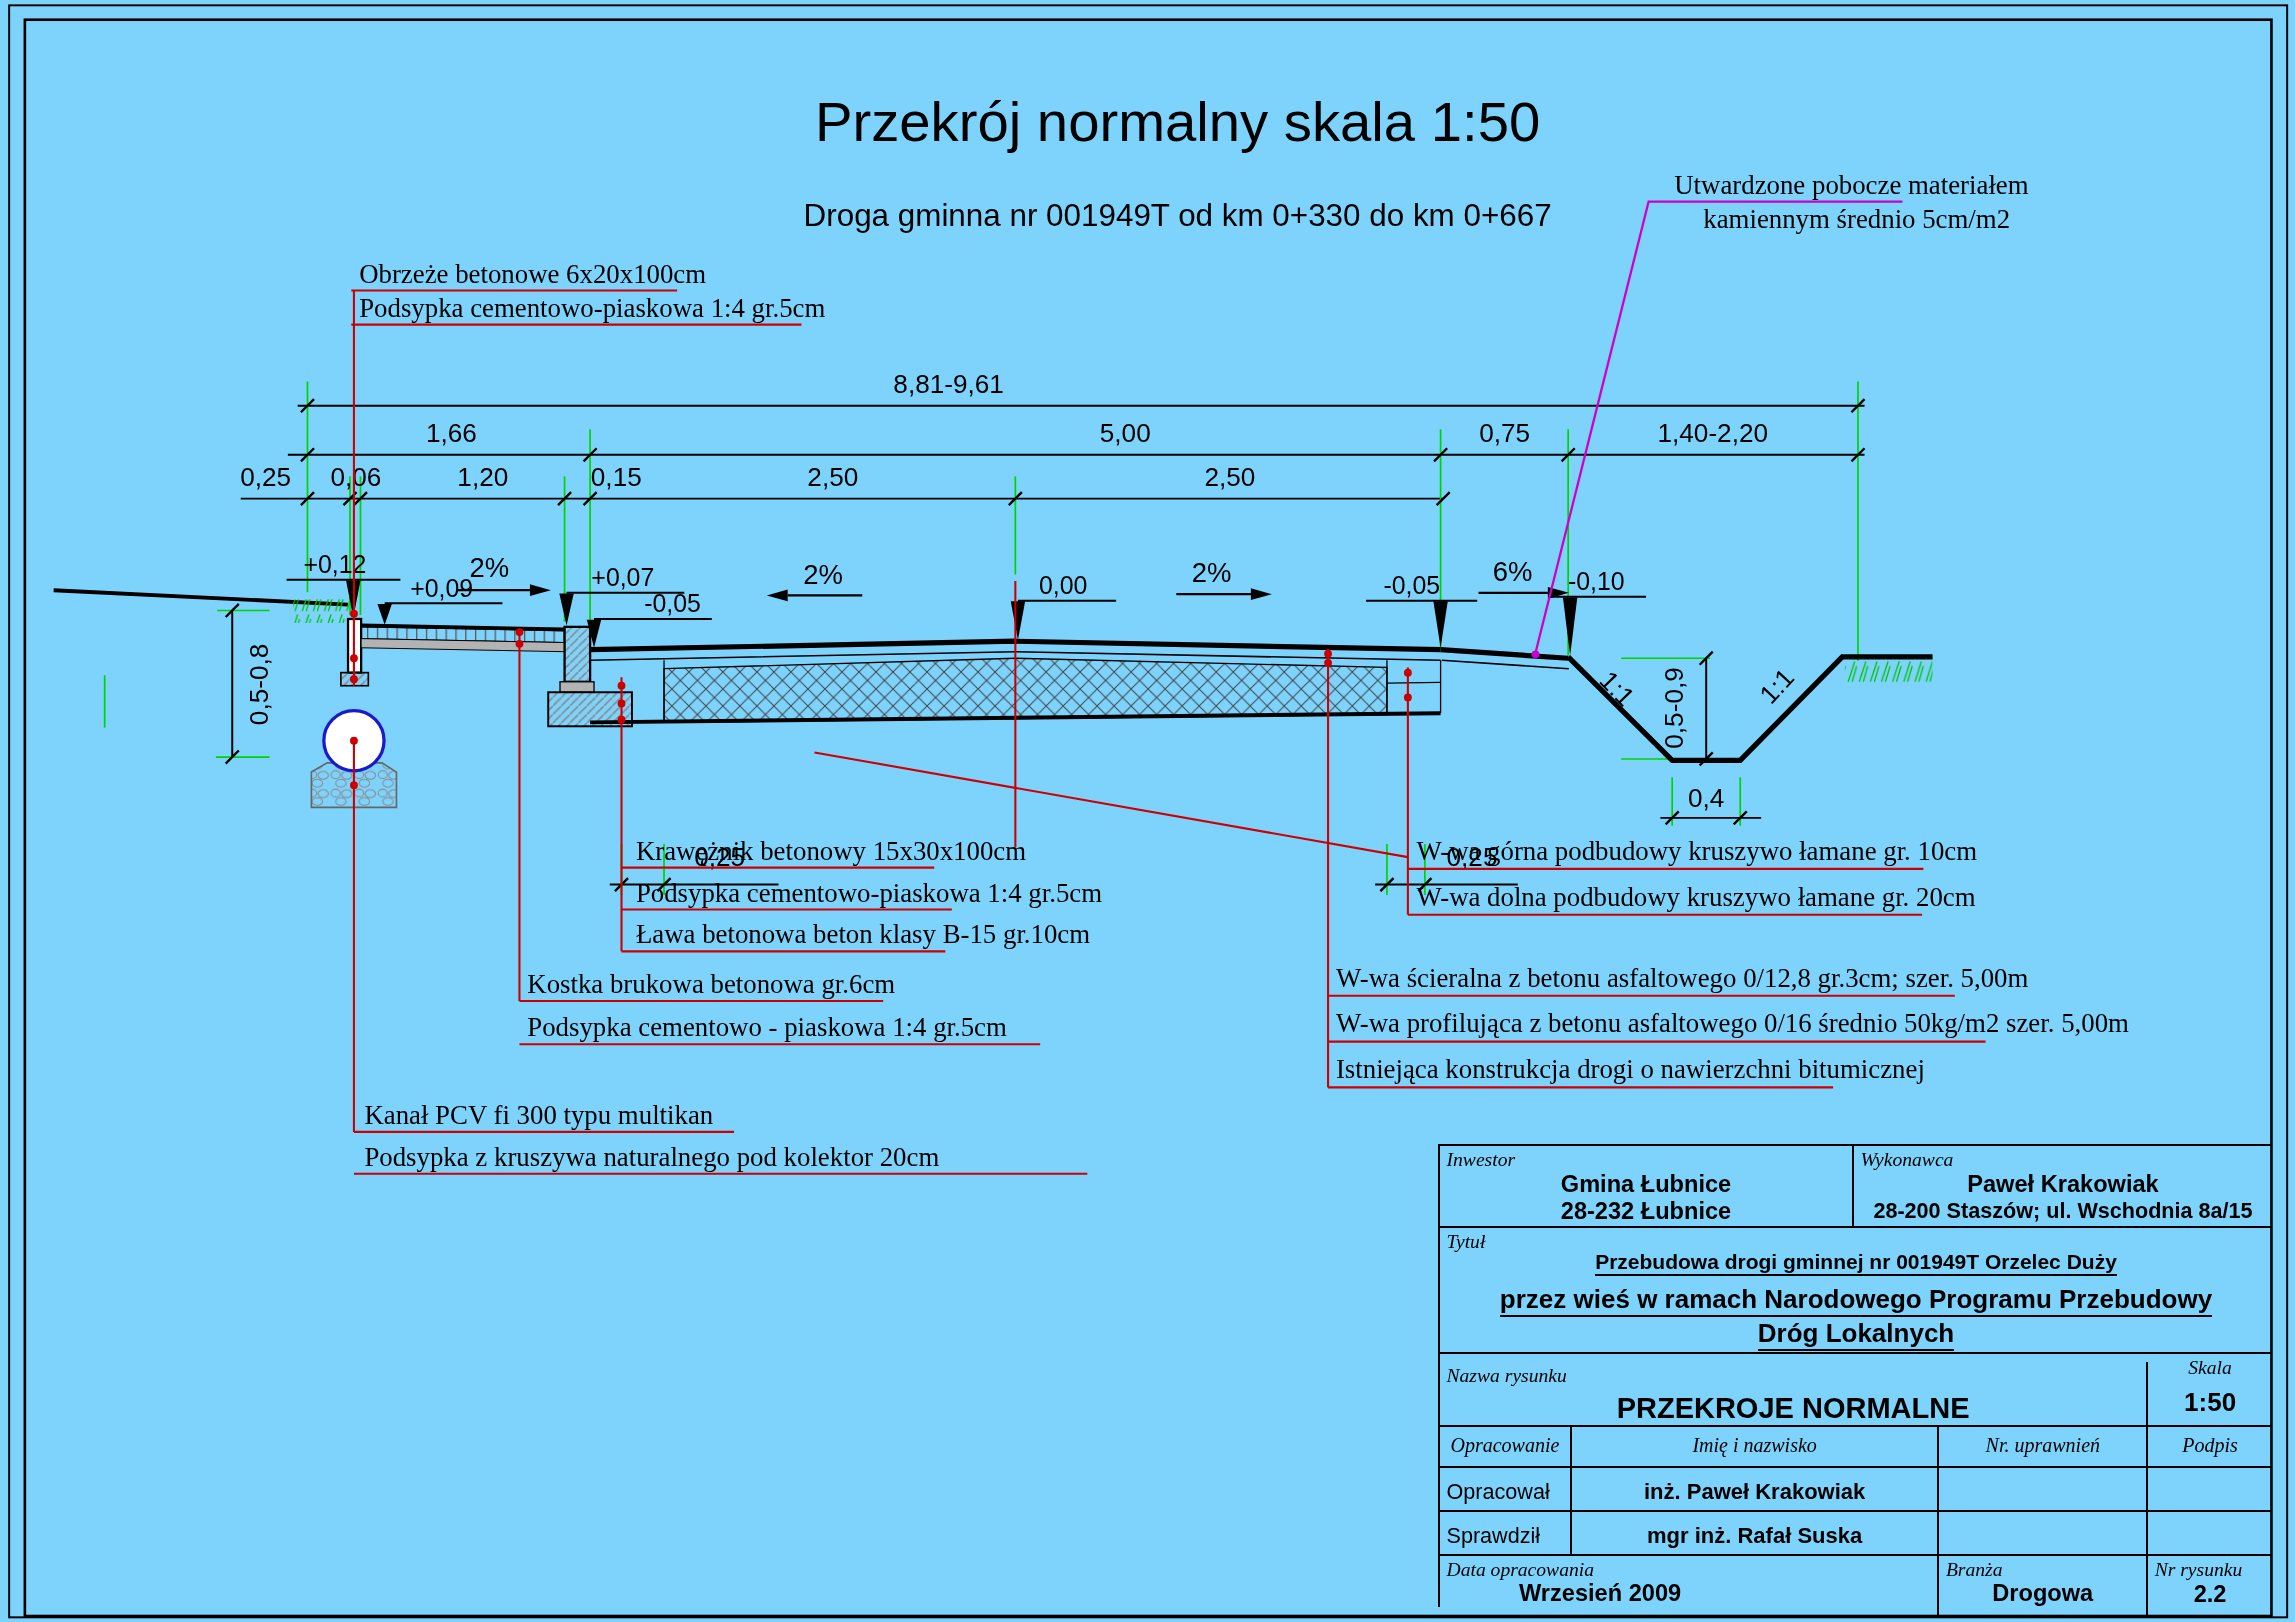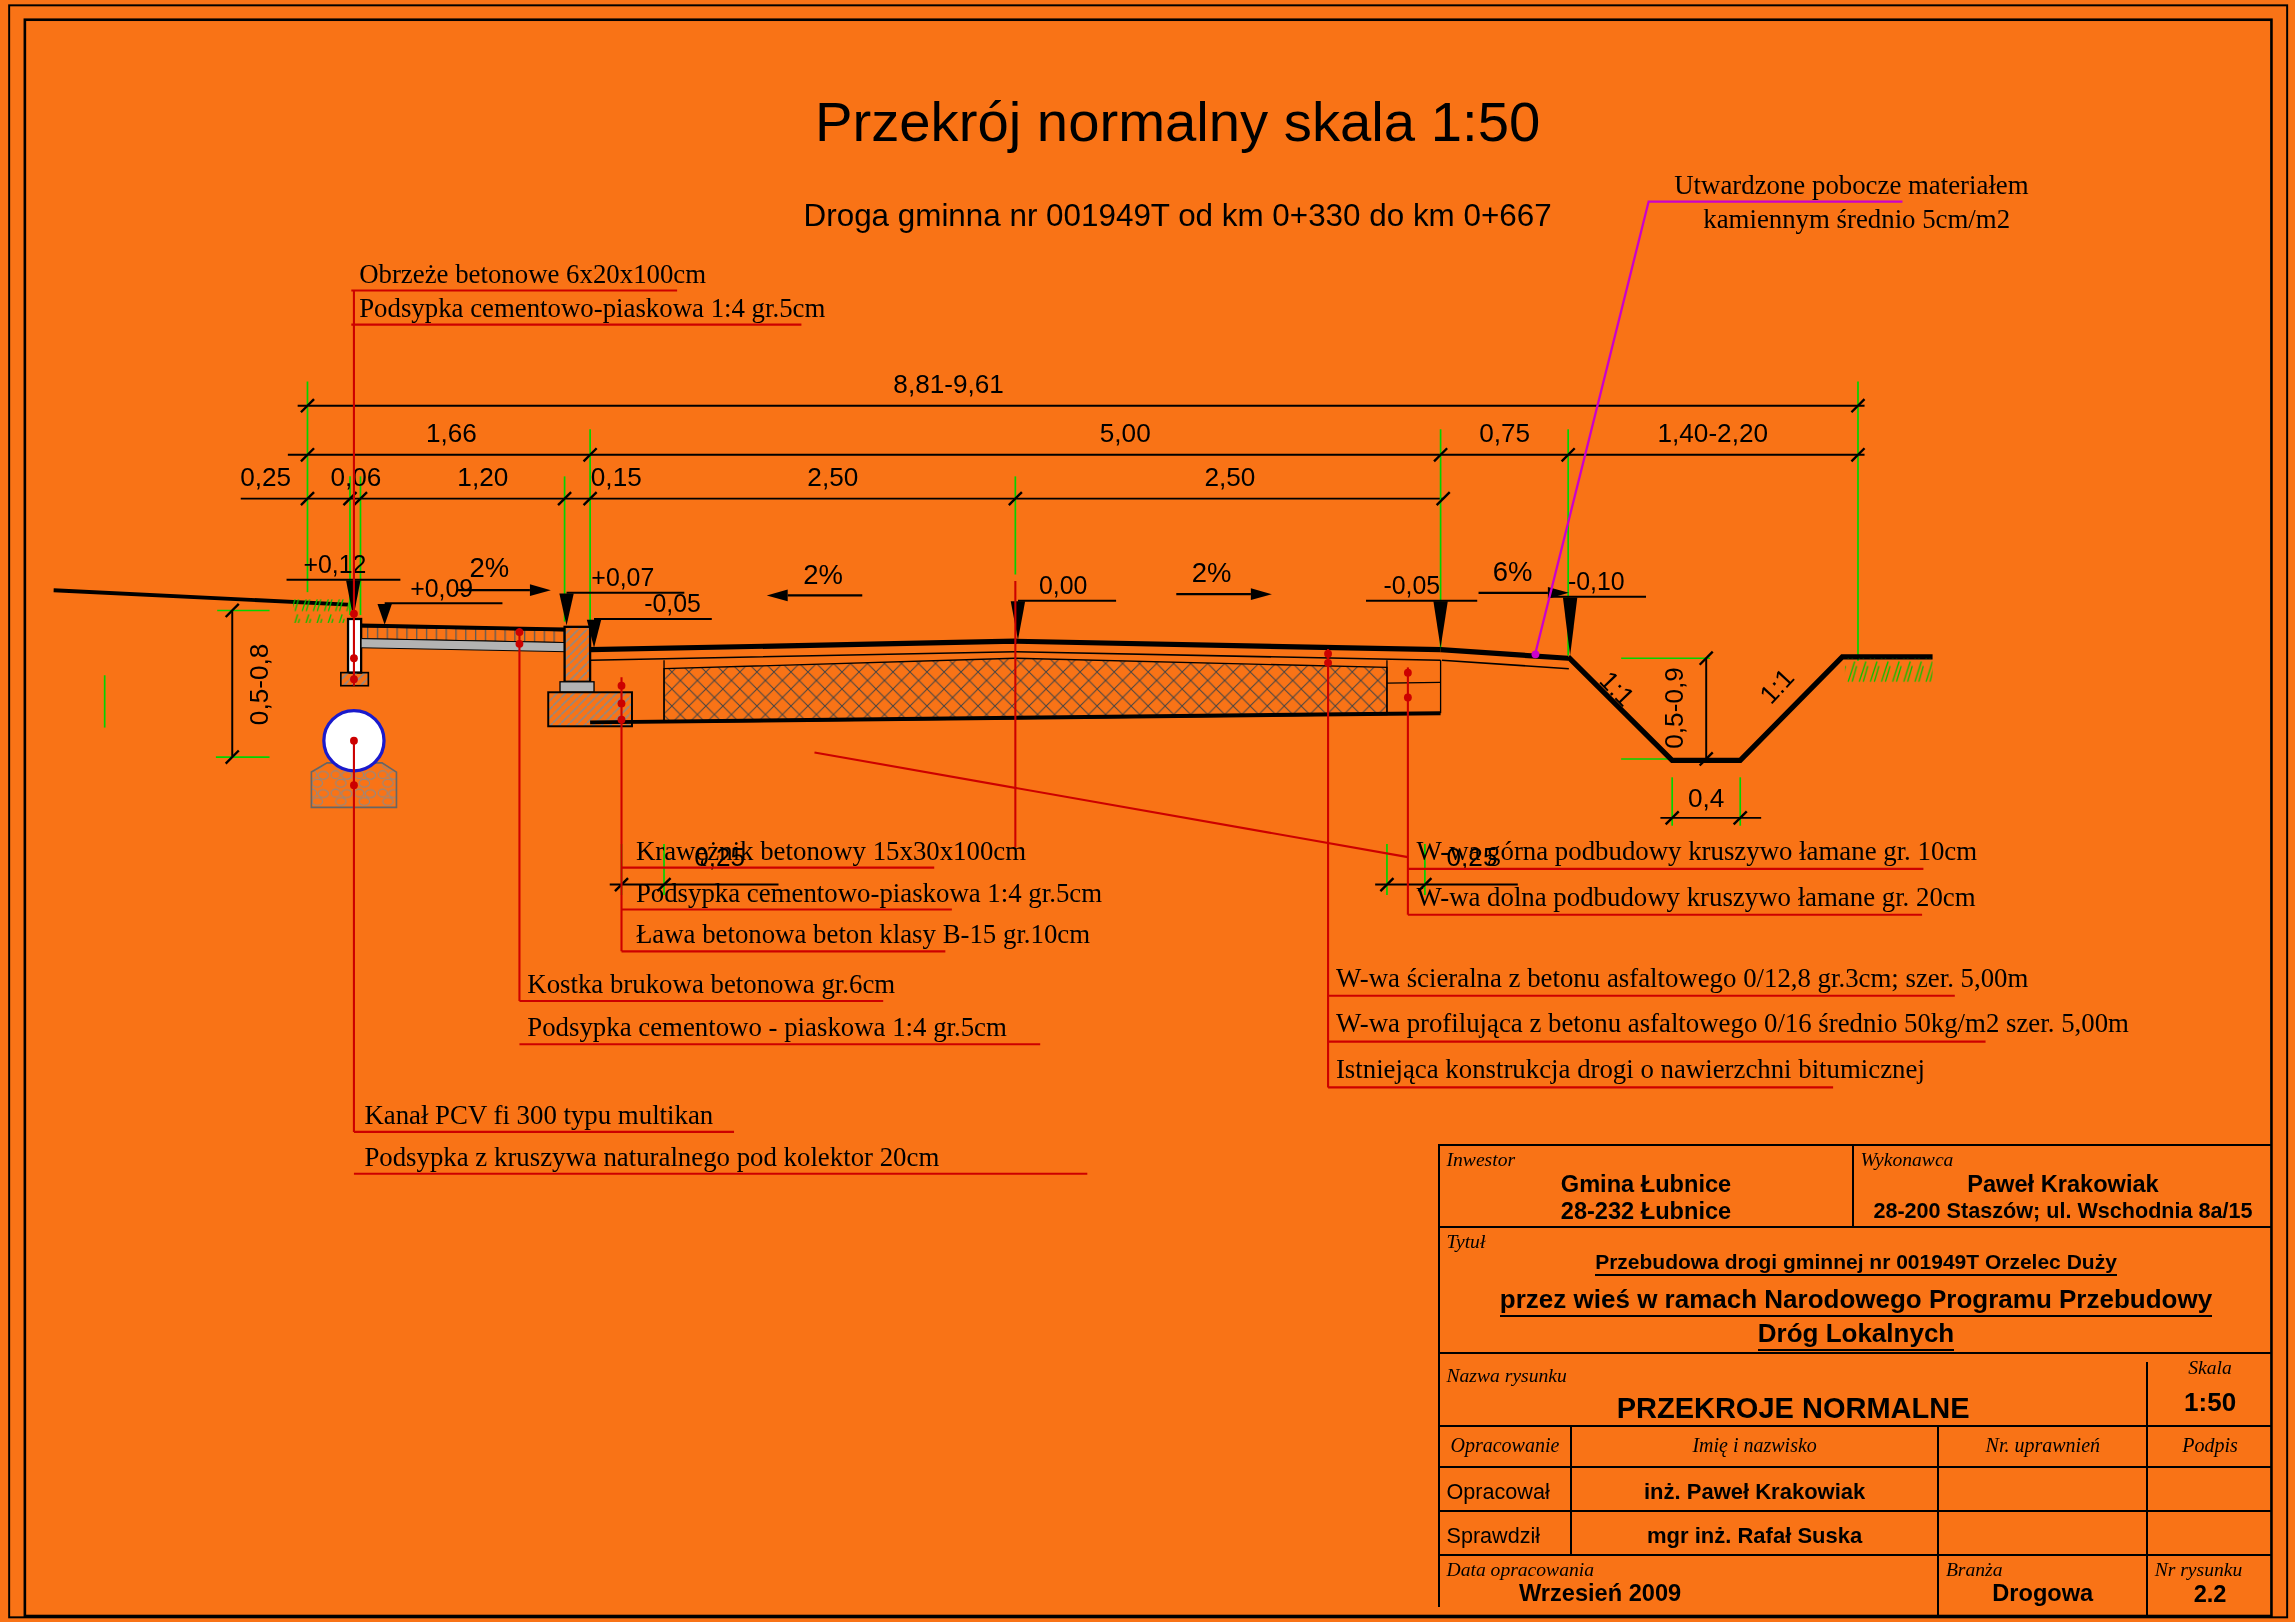--- a/index.html
+++ b/index.html
@@ -1,16 +1,16 @@
 <!DOCTYPE html>
 <html style="font-size:10.5px"><head>
 <meta charset="utf-8">
 <style>
   html,body{margin:0;padding:0;background:#ffffff;}
-  .sheet{position:relative;width:2295px;height:1622px;background:#f97316;font-family:"Liberation Sans",sans-serif;overflow:hidden;}
+  .sheet{position:relative;width:2295px;height:1622px;background:#7dd3fc;font-family:"Liberation Sans",sans-serif;overflow:hidden;}
   .sheet svg{position:absolute;left:0;top:0;}
   .dimtxt{font-family:"Liberation Sans",sans-serif;font-size:40px;fill:#000;}
   .elevtxt{font-family:"Liberation Sans",sans-serif;font-size:38px;fill:#000;}
   .slopetxt{font-family:"Liberation Sans",sans-serif;font-size:42px;fill:#000;}
   .anntxt{font-family:"Liberation Serif",serif;font-size:41px;fill:#000;}
   .bigtitle{font-family:"Liberation Sans",sans-serif;font-size:86px;fill:#000;}
   .subtitle{font-family:"Liberation Sans",sans-serif;font-size:48px;fill:#000;}
   
   .tb{position:absolute;left:1438px;top:1144px;width:834px;height:463px;border-left:2px solid #000;border-top:2px solid #000000;box-sizing:border-box;font-family:"Liberation Sans",sans-serif;}
   .tb .row{display:flex;box-sizing:border-box;border-bottom:2px solid #000;}

